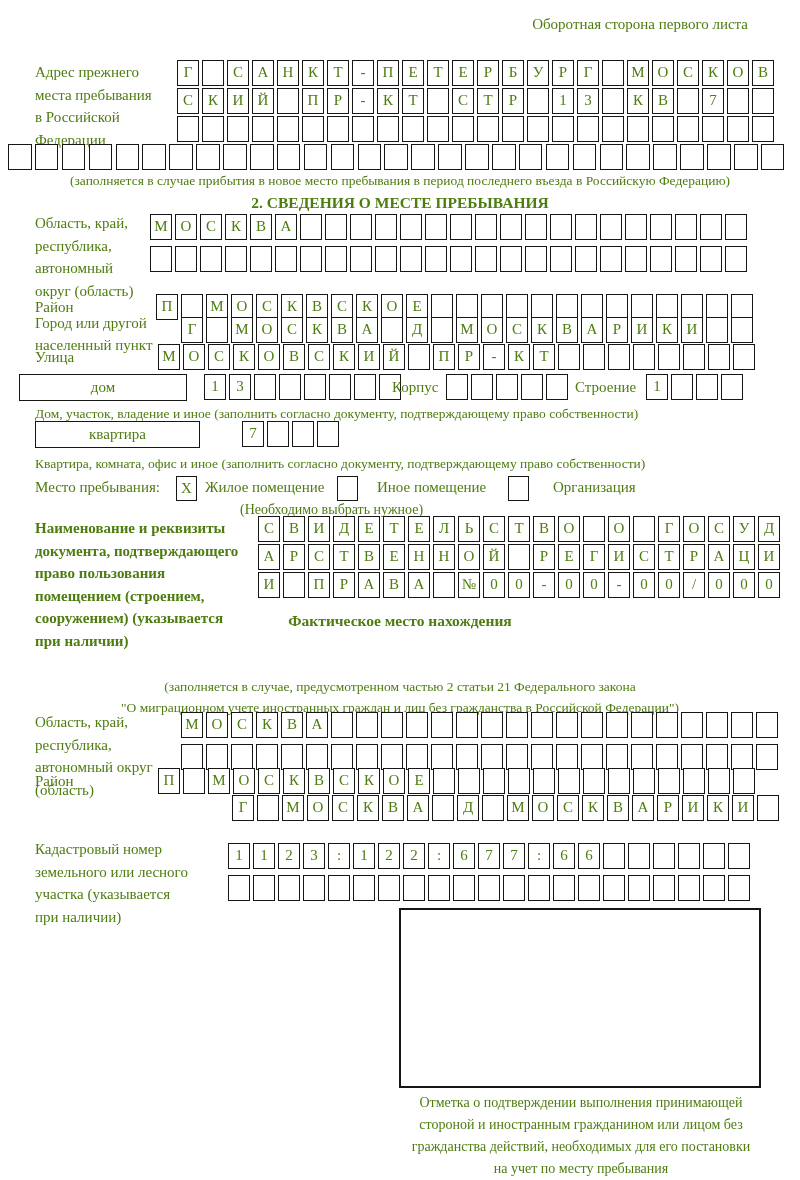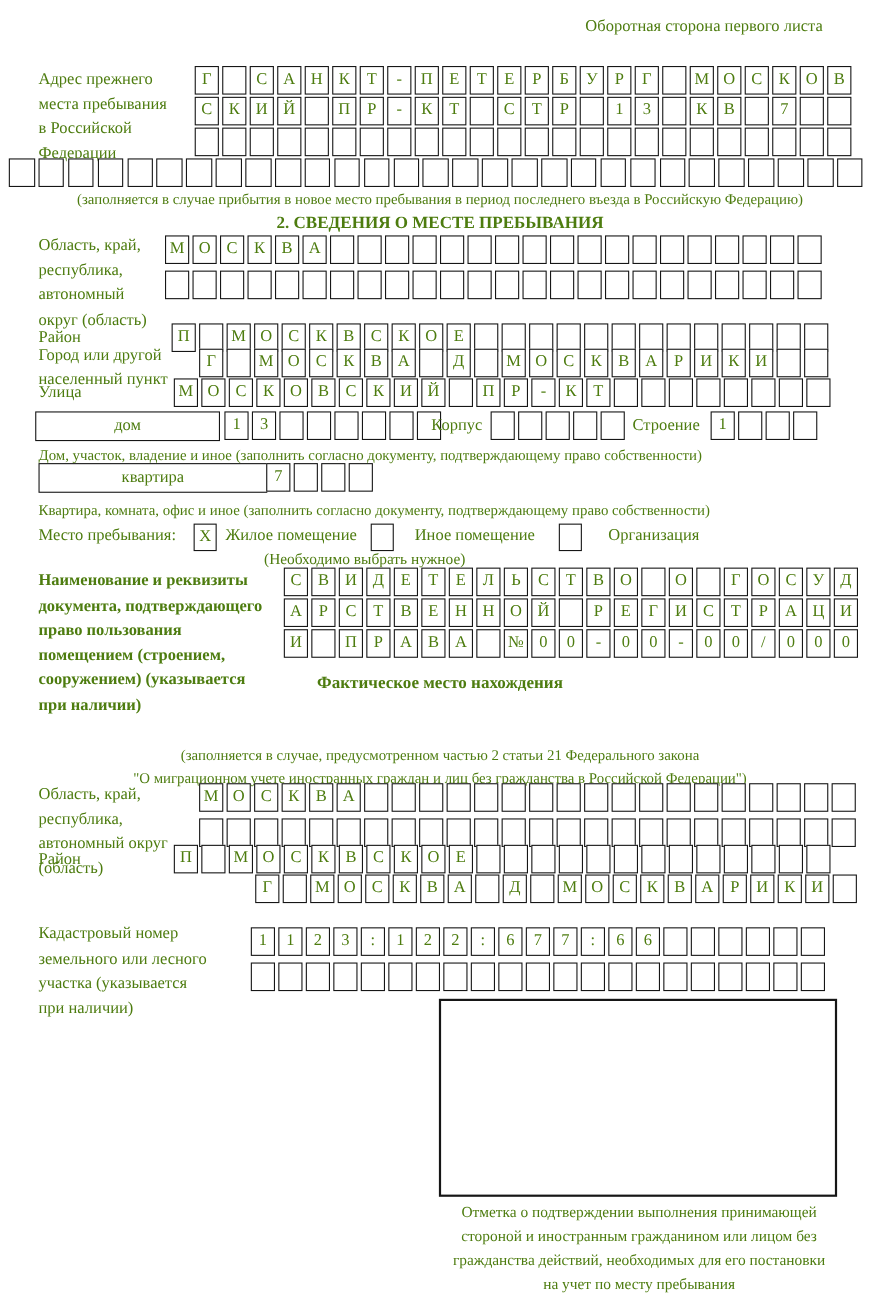--- a/index.html
+++ b/index.html
@@ -42,28 +42,28 @@
   #sec2-title{top:194px;}
   #sec2-region-label{top:212px;left:35px;}
   #sec2-region-row-0{top:214px;left:150px;}
   #sec2-region-row-1{top:246px;left:150px;}
   #sec2-district-label{top:296px;left:35px;}
   #sec2-district-row{top:294px;left:156px;}
   #sec2-city-label{top:312px;left:35px;line-height:22px;}
   #sec2-city-row{top:317px;left:181px;}
   #sec2-street-label{top:346px;left:35px;}
   #sec2-street-row{top:344px;left:158px;}
-  #house-box{top:374px;left:32px;width:168px;}
+  #house-box{top:374px;left:19px;width:168px;}
   #house-row{top:374px;left:204px;}
   #korpus-label{top:374px;left:392px;}
   #korpus-row{top:374px;left:446px;}
   #stroenie-label{top:374px;left:575px;}
   #stroenie-row{top:374px;left:646px;}
   #house-caption{top:406px;left:35px;}
-  #apt-box{top:421px;left:35px;width:208px;}
+  #apt-box{top:421px;left:35px;width:165px;}
   #apt-row{top:421px;left:242px;}
   #apt-caption{top:456px;left:35px;}
   #stay-band{top:475px;left:0;width:800px;height:27px;}
   #stay-label{left:35px;}
   #stay-cb-0{position:absolute;left:176px;top:1px;}
   #stay-opt-0{left:205px;}
   #stay-cb-1{position:absolute;left:337px;top:1px;}
   #stay-opt-1{left:377px;}
   #stay-cb-2{position:absolute;left:508px;top:1px;}
   #stay-opt-2{left:553px;}

